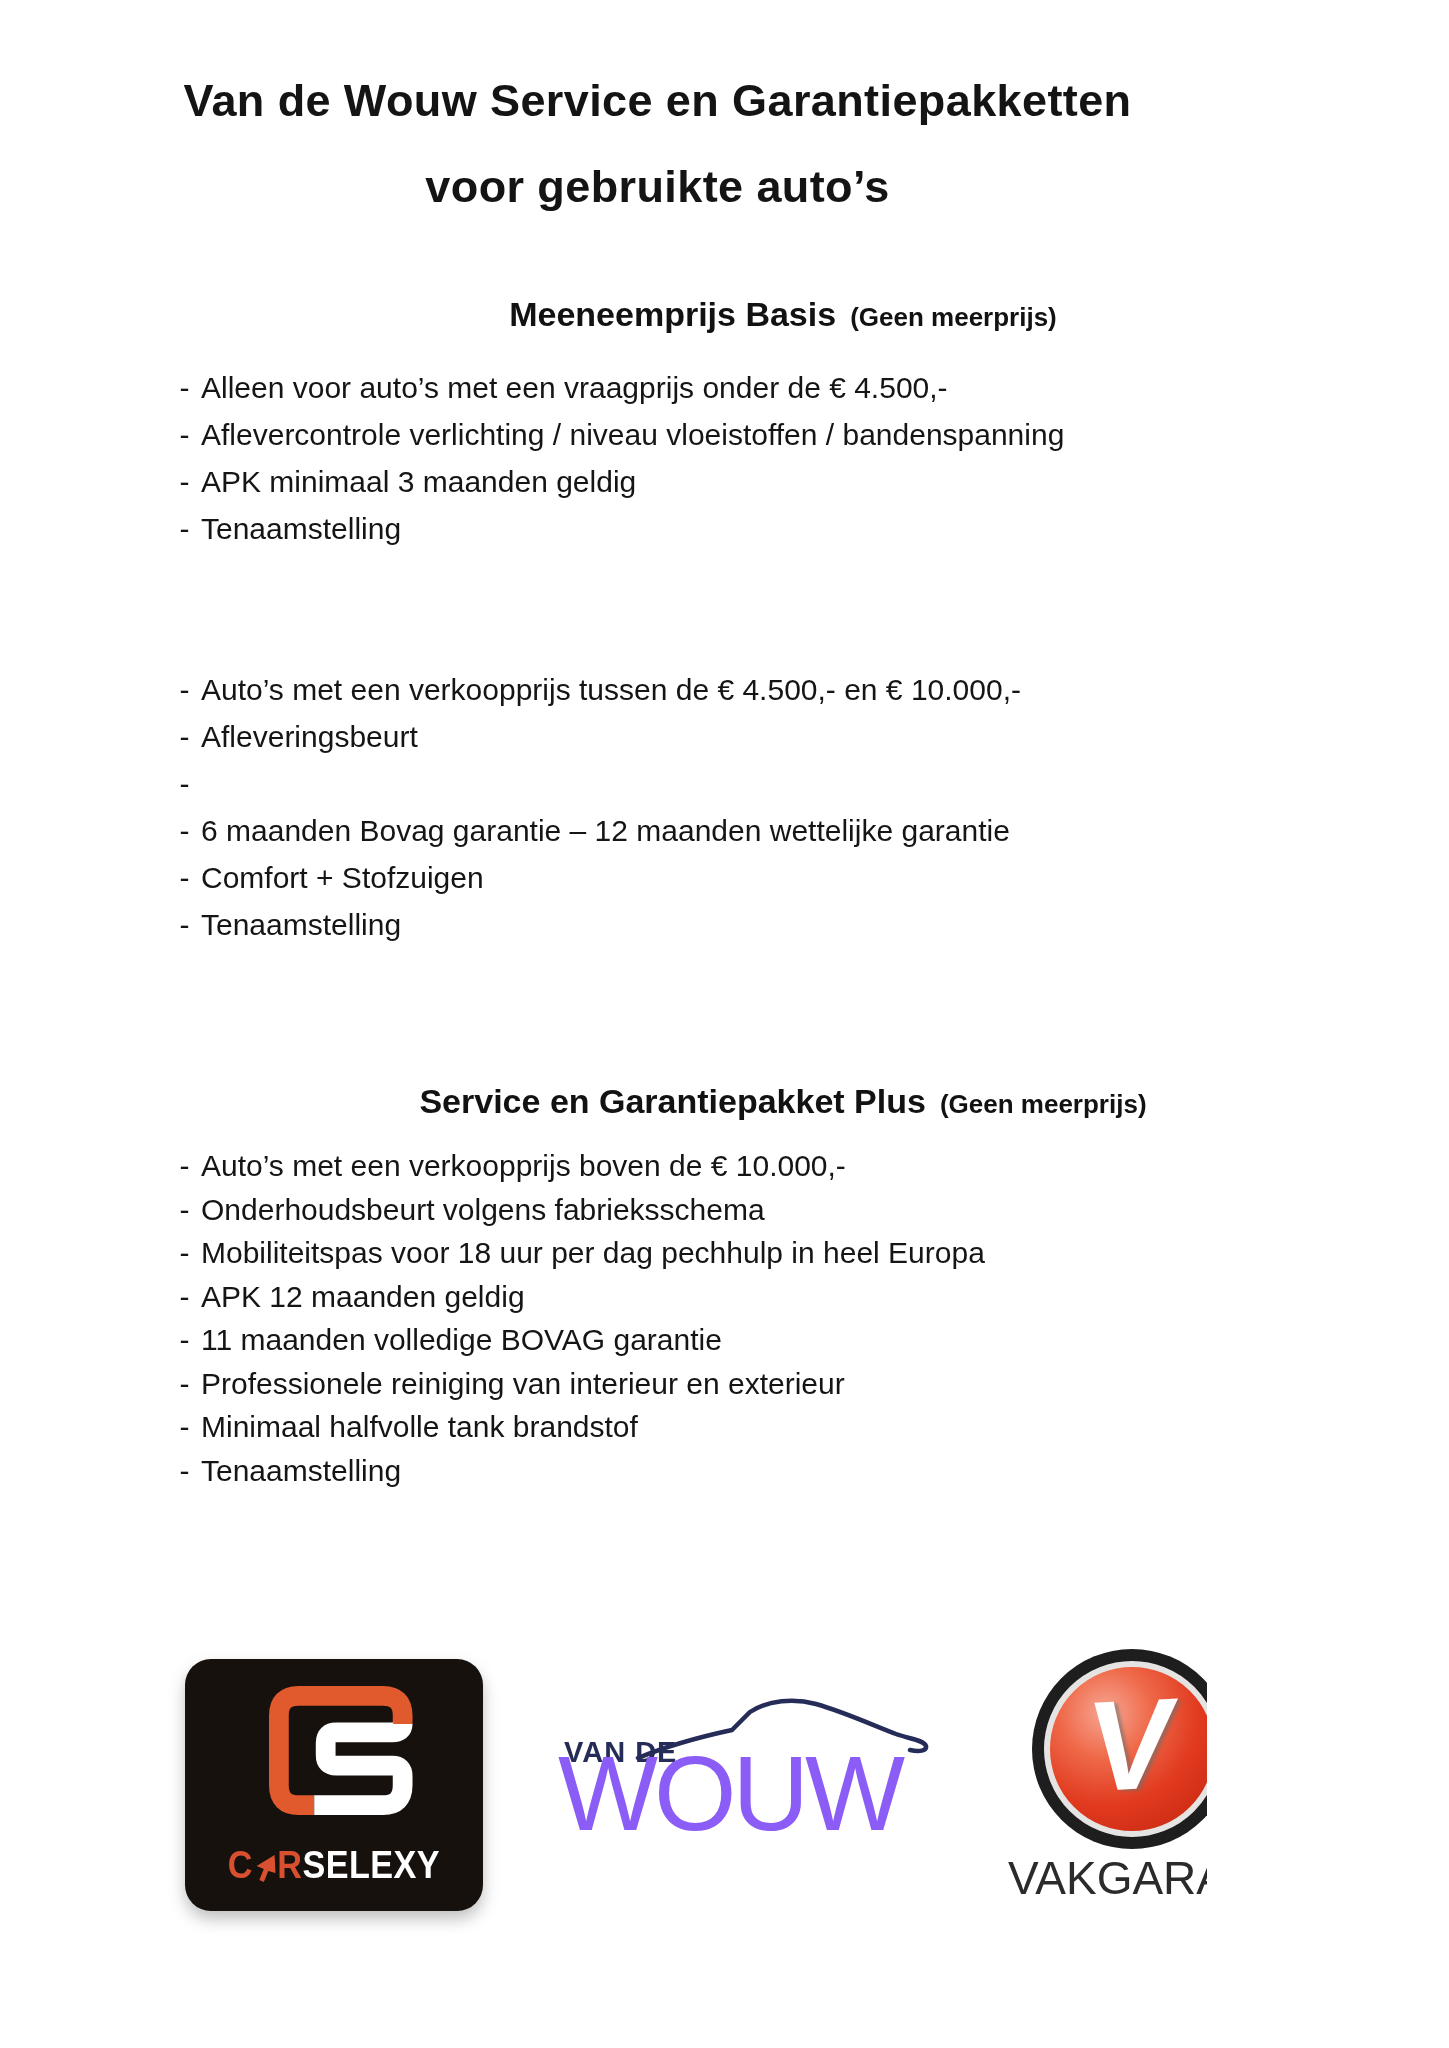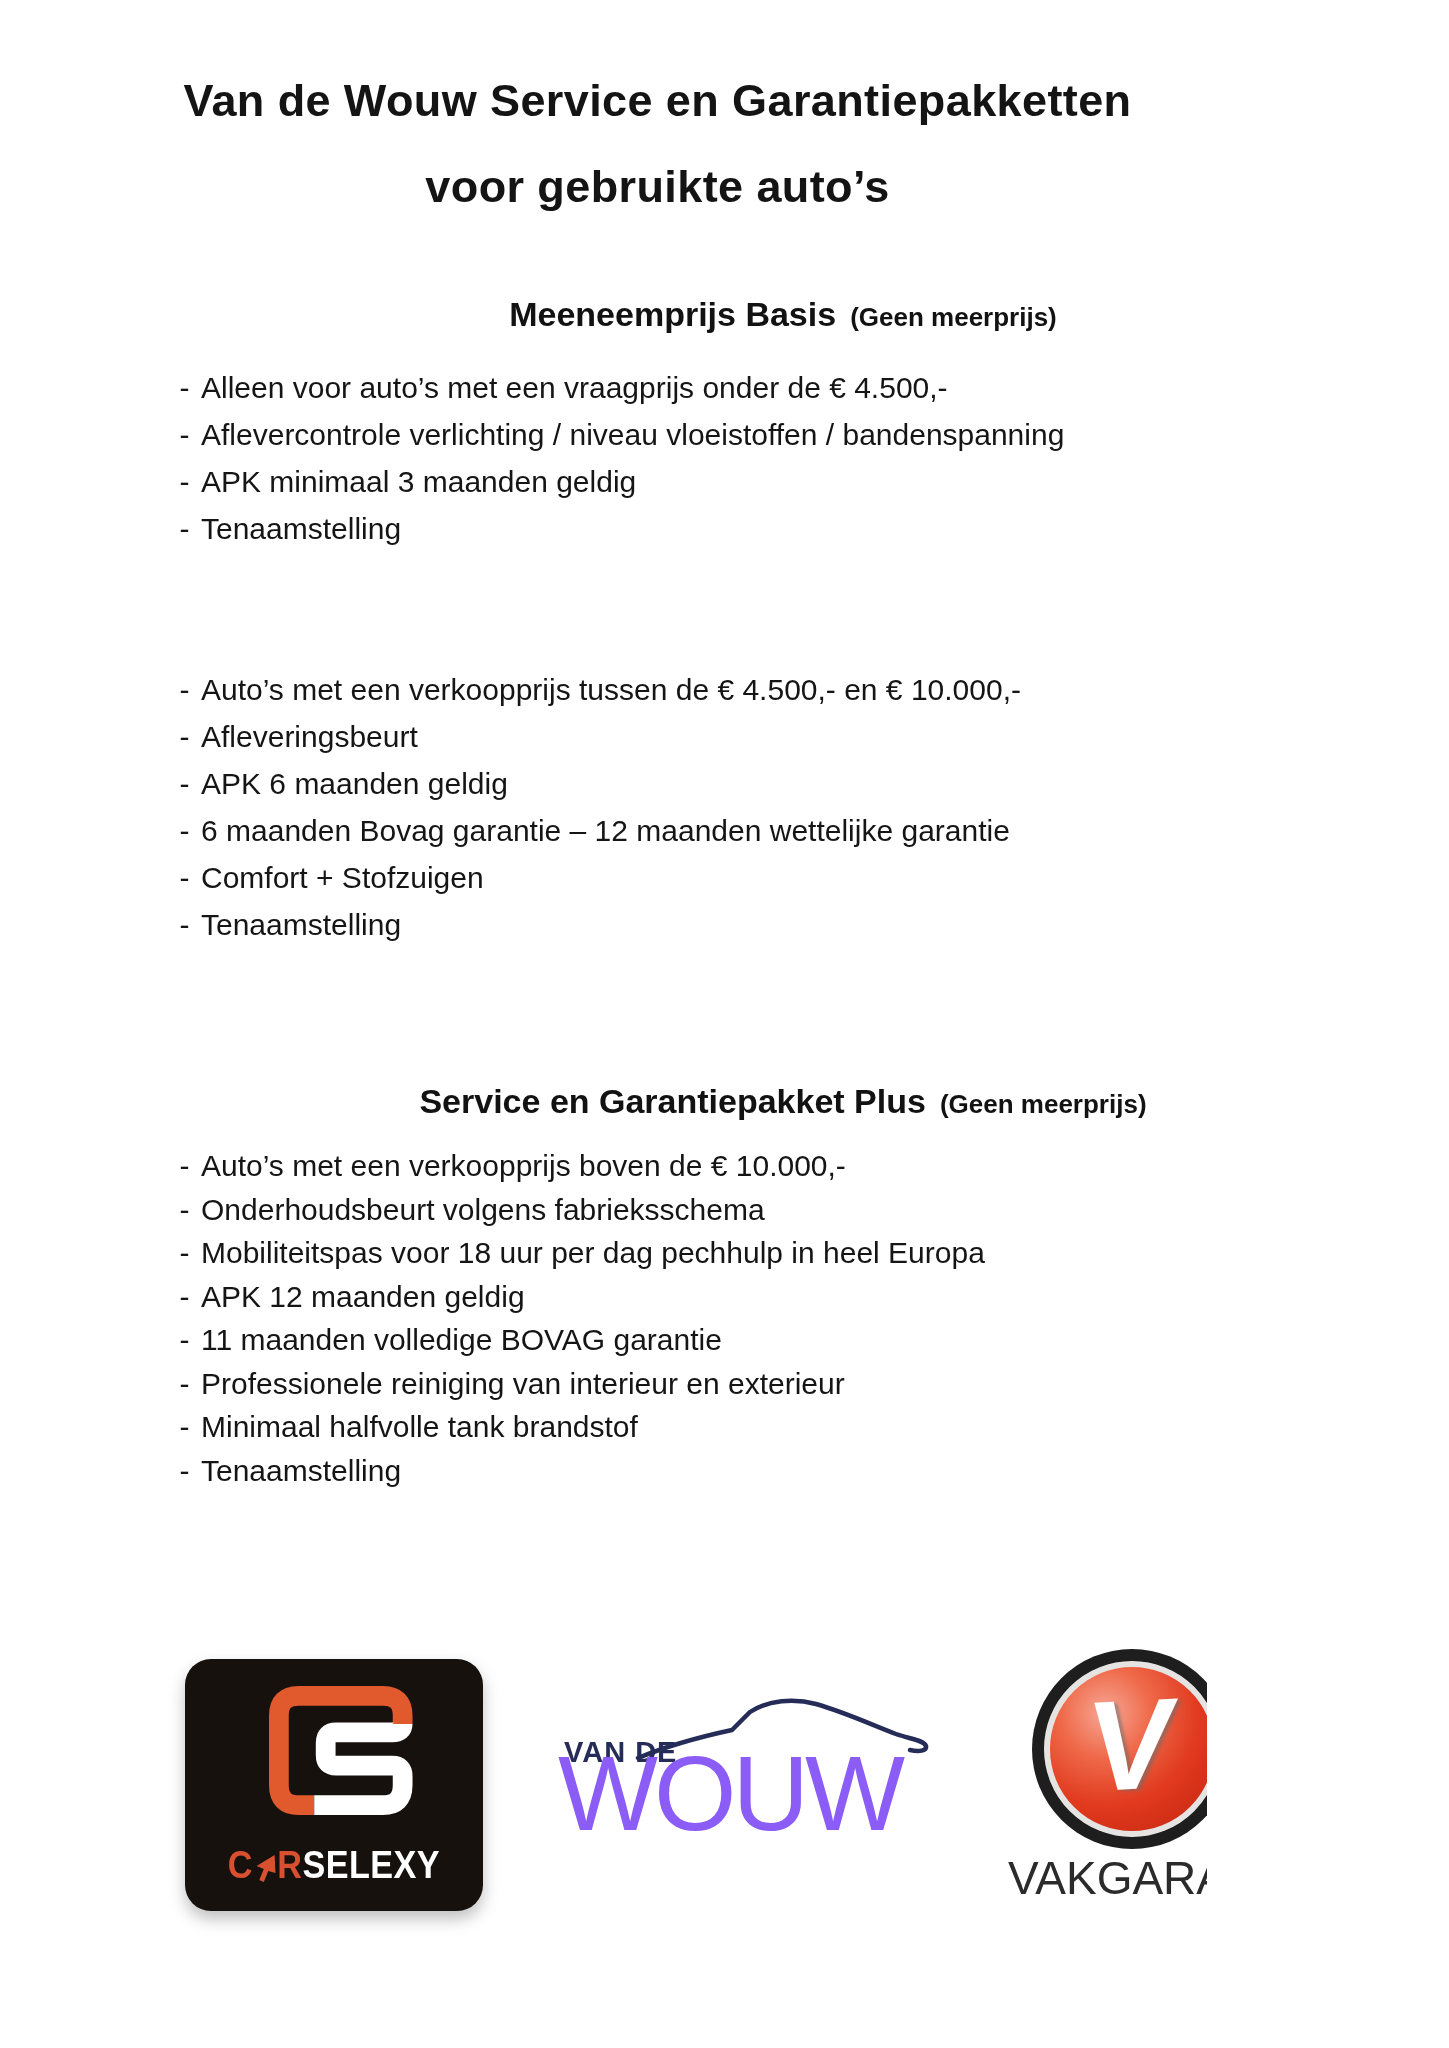--- a/index.html
+++ b/index.html
@@ -100,21 +100,20 @@
       <li>
           <span class="dash">-</span>
           <span>Auto’s met een verkoopprijs tussen de € 4.500,- en € 10.000,-</span>
         </li>
       <li>
           <span class="dash">-</span>
           <span>Afleveringsbeurt</span>
         </li>
       <li>
           <span class="dash">-</span>
-          <span>APK 6 maanden geldig</span>
         </li>
       <li>
           <span class="dash">-</span>
           <span>6 maanden Bovag garantie  –  12 maanden wettelijke garantie</span>
         </li>
       <li>
           <span class="dash">-</span>
           <span>Comfort + Stofzuigen</span>
         </li>
       <li>

